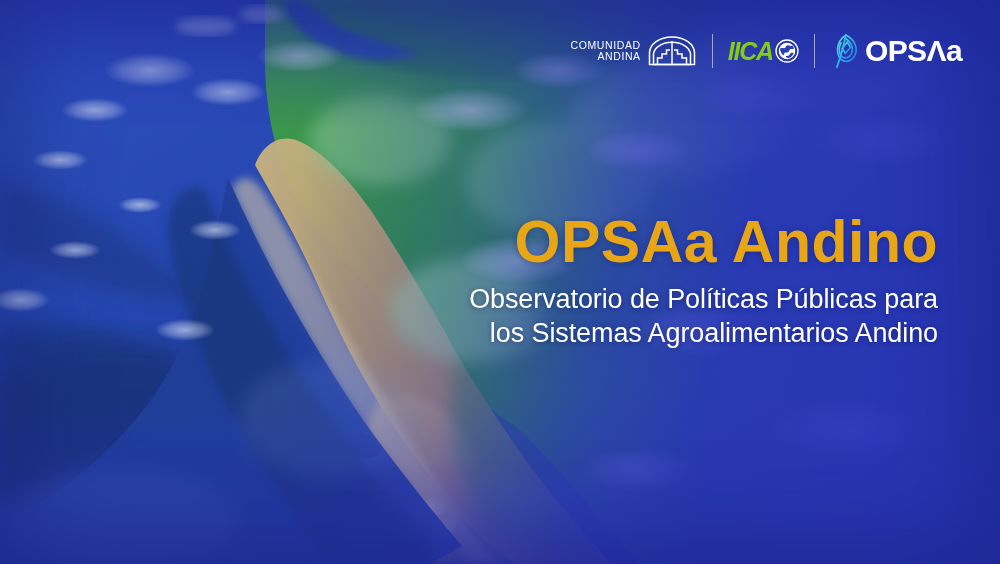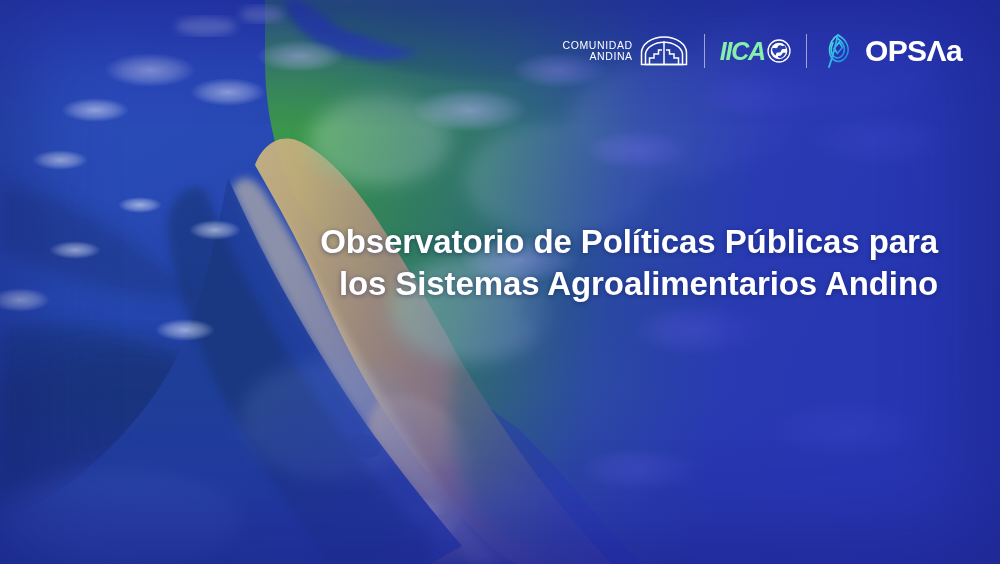--- a/index.html
+++ b/index.html
@@ -107,32 +107,32 @@
 
   .logo-iica {
     display: flex;
     align-items: center;
     gap: 2px;
     padding: 0 15px;
     border-right: 1px solid rgba(255,255,255,0.55);
     height: 34px;
   }
   .iica-word {
-    color: #86efac;
+    color: #84cc16;
     font-size: 25px;
     font-weight: bold;
     font-style: italic;
     letter-spacing: -1.2px;
     font-family: "Liberation Sans", sans-serif;
   }
 
   .logo-opsaa {
     display: flex;
     align-items: center;
-    gap: 12px;
+    gap: 4px;
     padding-left: 16px;
     height: 34px;
   }
   .opsaa-word {
     color: #ffffff;
     font-size: 30px;
     font-weight: bold;
     letter-spacing: -0.6px;
     line-height: 1;
   }
@@ -150,22 +150,22 @@
     color: #e8a617;
     font-size: 59px;
     font-weight: bold;
     line-height: 1.03;
     letter-spacing: 0.5px;
     margin: 0;
     text-shadow: 0 1px 6px rgba(10,20,80,0.35);
   }
   .subtitle {
     color: #ffffff;
-    font-size: 33px;
-    font-weight: bold;
+    font-size: 27px;
+    font-weight: normal;
     line-height: 1.26;
     margin: 9px 0 0 0;
     letter-spacing: -0.1px;
     text-shadow: 0 1px 5px rgba(10,20,80,0.45);
   }
 
   .author-block {
     position: absolute;
     right: 62px;
     top: 411px;
@@ -409,20 +409,21 @@
           <path d="M16.2,9.2 L19.4,14.4 M11.2,15.4 L14.4,20.4"></path>
           <path d="M15,2 C13,10 11,20 6,34" stroke-width="1.9"></path>
         </g>
       </svg>
       <span class="opsaa-word">OPSΛa</span>
     </div>
 
   </div>
 
   <div class="text-block">
+    <div class="main-title">OPSAa Andino</div>
     <div class="subtitle">
       <div>Observatorio de Políticas Públicas para</div>
       <div>los Sistemas Agroalimentarios Andino</div>
     </div>
   </div>
 
   <div class="author-block">
   </div>
 
 

